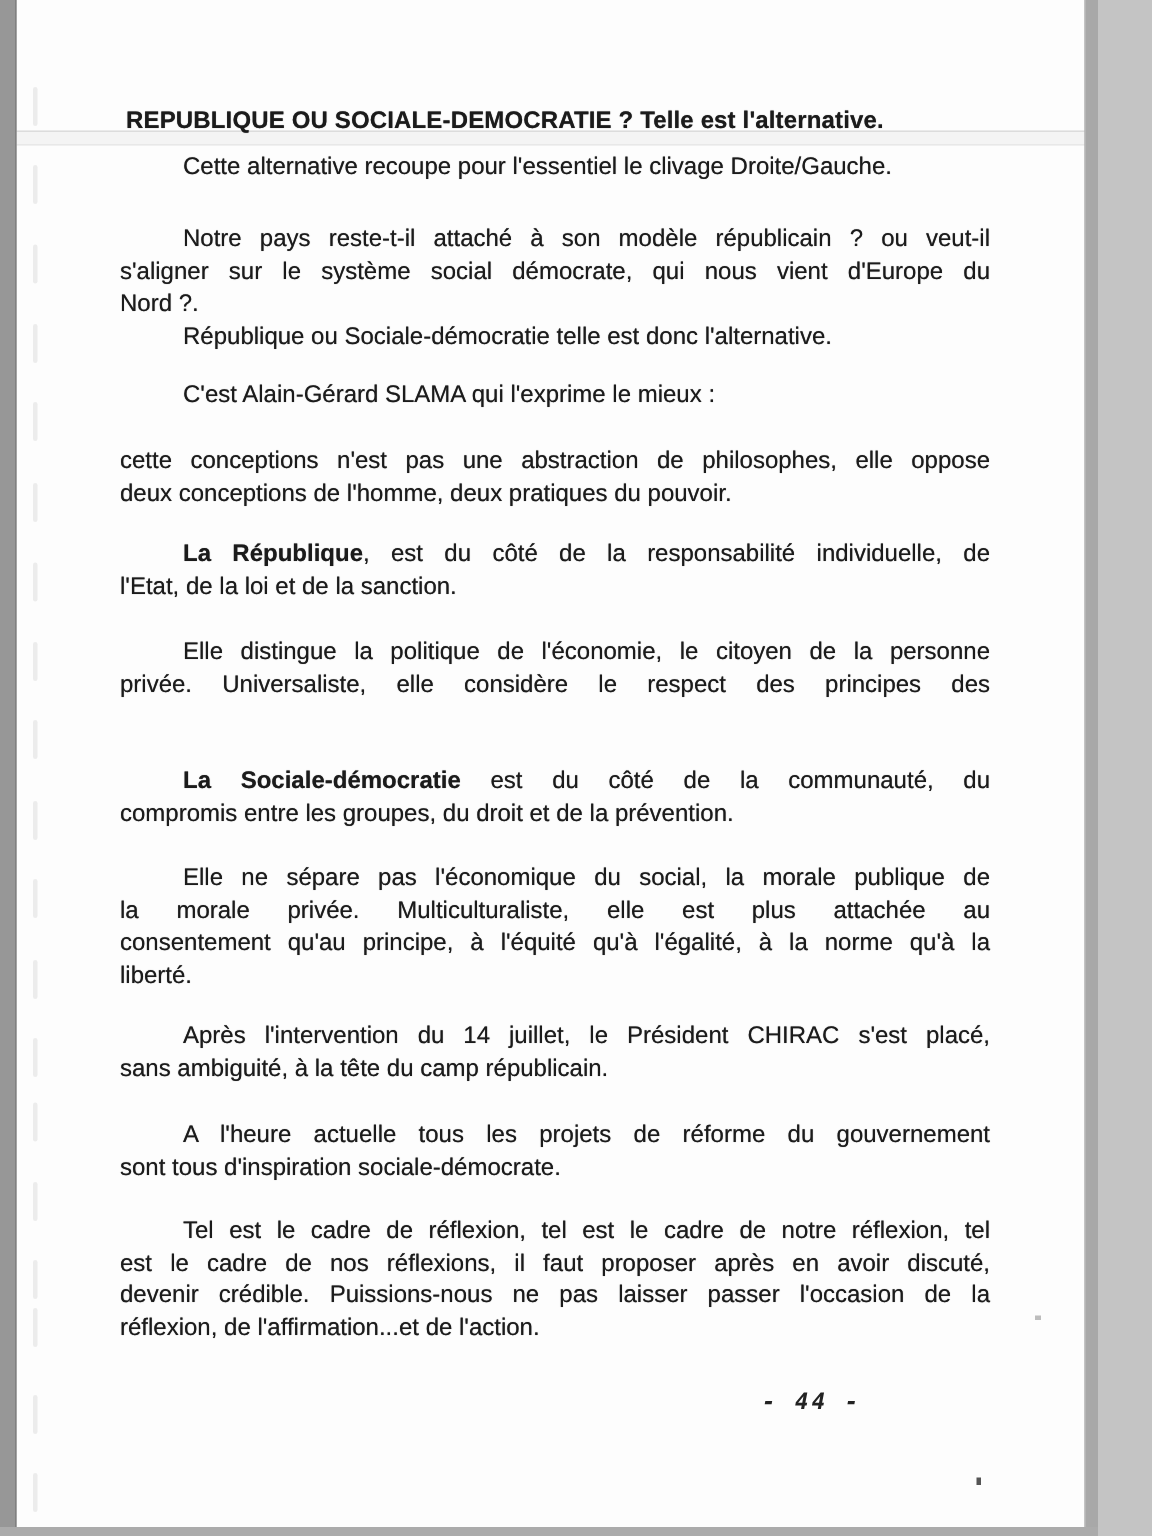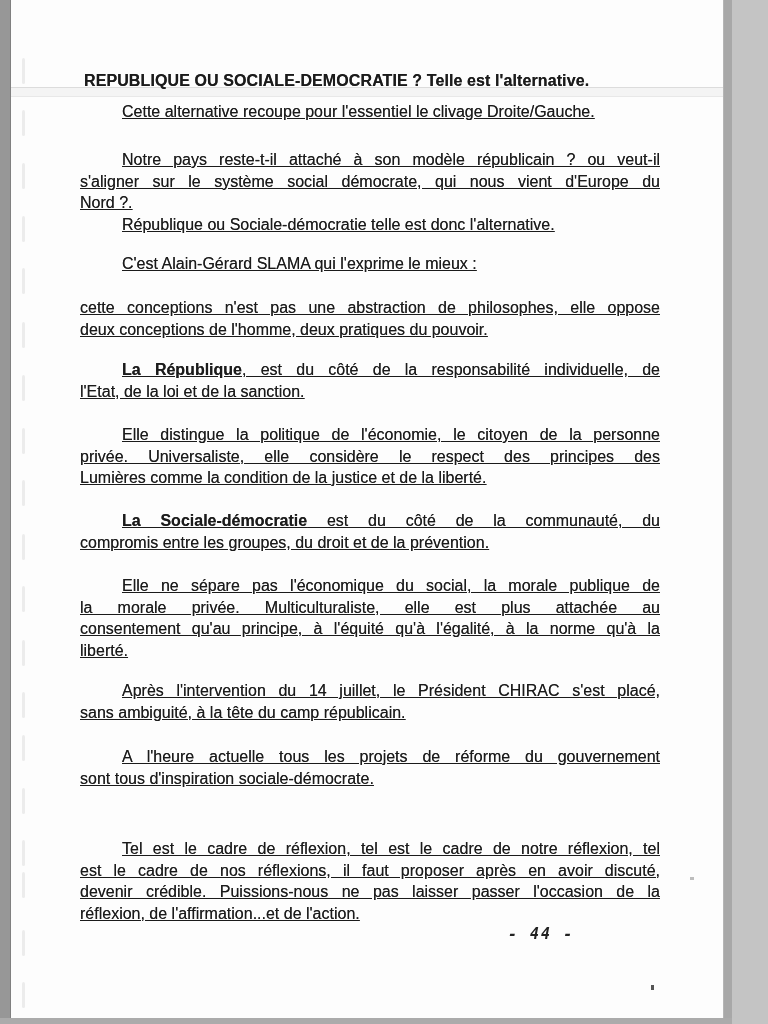--- a/index.html
+++ b/index.html
@@ -39,21 +39,20 @@
   .doc-title {
     position:absolute; left:84px; top:61px; width:640px;
     font-size:16px; font-weight:700; letter-spacing:0.1px;
     white-space:nowrap;
     text-shadow:0 0 0.5px rgba(15,15,15,0.75);
   }
   .para {
     position:absolute; left:80px; width:580px;
     font-size:16px;
     text-shadow:0 0 0.5px rgba(15,15,15,0.7);
-    text-decoration:underline;
   }
   .line { line-height:21.5px; height:21.5px; white-space:normal; }
   .line.just { text-align:justify; text-align-last:justify; }
   .line.ind  { padding-left:42px; }
   .line b { font-weight:700; }
   .page-number {
     position:absolute; left:508px; top:925px;
     font-family:"DejaVu Sans Mono","Liberation Mono",monospace;
     font-style:italic; font-weight:700;
     font-size:15px; letter-spacing:2px;
@@ -96,41 +95,40 @@
         <div class="line just">cette conceptions n'est pas une abstraction de philosophes, elle oppose</div>
         <div class="line">deux conceptions de l'homme, deux pratiques du pouvoir.</div>
       </div>
       <div class="para" style="top: 359px;">
         <div class="line just ind"><b>La République</b>, est du côté de la responsabilité individuelle, de</div>
         <div class="line">l'Etat, de la loi et de la sanction.</div>
       </div>
       <div class="para" style="top: 424px;">
         <div class="line just ind">Elle distingue la politique de l'économie, le citoyen de la personne</div>
         <div class="line just">privée. Universaliste, elle considère le respect des principes des</div>
-        <div class="line">Lumières comme la condition de la justice et de la liberté.</div>
       </div>
       <div class="para" style="top: 510px;">
         <div class="line just ind"><b>La Sociale-démocratie</b> est du côté de la communauté, du</div>
         <div class="line">compromis entre les groupes, du droit et de la prévention.</div>
       </div>
       <div class="para" style="top: 575px;">
         <div class="line just ind">Elle ne sépare pas l'économique du social, la morale publique de</div>
         <div class="line just">la morale privée. Multiculturaliste, elle est plus attachée au</div>
         <div class="line just">consentement qu'au principe, à l'équité qu'à l'égalité, à la norme qu'à la</div>
         <div class="line">liberté.</div>
       </div>
       <div class="para" style="top: 680px;">
         <div class="line just ind">Après l'intervention du 14 juillet, le Président CHIRAC s'est placé,</div>
         <div class="line">sans ambiguité, à la tête du camp républicain.</div>
       </div>
       <div class="para" style="top: 746px;">
         <div class="line just ind">A l'heure actuelle tous les projets de réforme du gouvernement</div>
         <div class="line">sont tous d'inspiration sociale-démocrate.</div>
       </div>
-      <div class="para" style="top: 810px; margin-top: 28px;">
+      <div class="para" style="top: 810px;">
         <div class="line just ind">Tel est le cadre de réflexion, tel est le cadre de notre réflexion, tel</div>
         <div class="line just">est le cadre de nos réflexions, il faut proposer après en avoir discuté,</div>
         <div class="line just">devenir crédible. Puissions-nous ne pas laisser passer l'occasion de la</div>
         <div class="line">réflexion, de l'affirmation...et de l'action.</div>
       </div>
     </div>
 
   <div class="page-number">- 44 -</div>
 
   <div id="artifacts">

